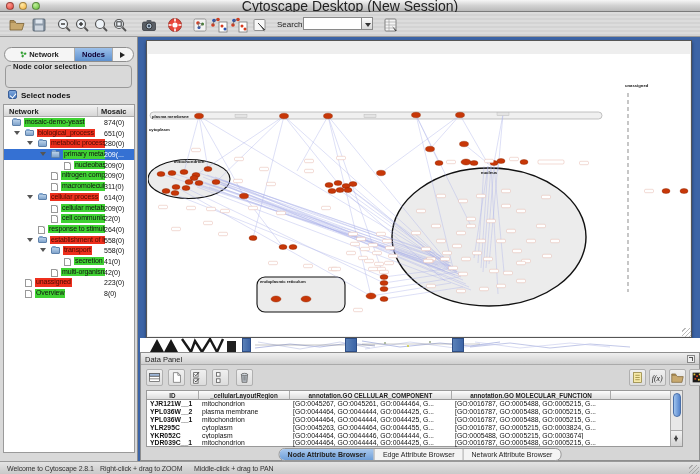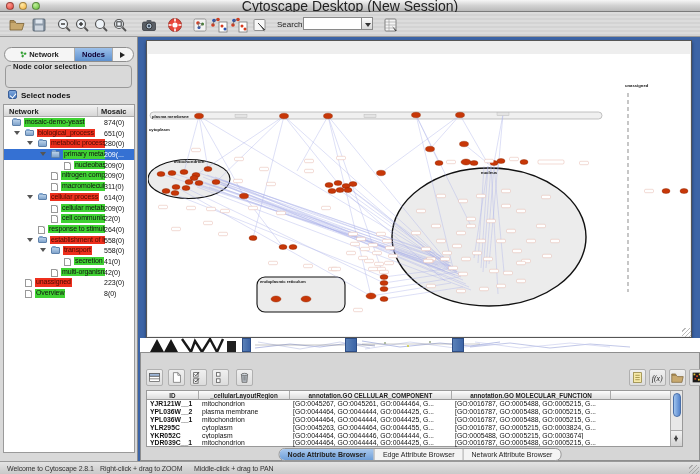--- a/index.html
+++ b/index.html
@@ -569,20 +569,24 @@
         <circle cx="290" cy="4" r="1" fill="#9a8"></circle>
       <polyline points="330,9 370,5 410,10 450,6 490,9" fill="none" stroke="#a8b0de" stroke-width="0.7"></polyline>
       <polyline points="335,4 380,10 430,5 470,9" fill="none" stroke="#c4c9ec" stroke-width="0.6"></polyline>
     </svg>
     <span class="thumb-bar" style="left:102px;width:9px"></span>
     <span class="thumb-bar" style="left:205px;width:12px"></span>
     <span class="thumb-bar" style="left:312px;width:12px"></span>
   </div>
 
   <div id="data-panel">
+    <div id="dp-header">
+      <span class="panel-title">Data Panel</span>
+      <span class="float-icon"></span>
+    </div>
     <span class="dpi" style="left:5px"><svg viewBox="0 0 17 17">
           <rect x="3" y="4" width="11" height="9" fill="#fff" stroke="#555" stroke-width="0.8"></rect>
           <path d="M3 7 h11 M3 10 h11" stroke="#555" stroke-width="0.8"></path>
           <rect x="3" y="4" width="11" height="3" fill="#9db6d8" stroke="#555" stroke-width="0.8"></rect>
         </svg></span>
     <span class="dpi" style="left:27px"><svg viewBox="0 0 17 17">
           <path d="M5 3 h5 l3 3 v8 H5 Z" fill="#fff" stroke="#666" stroke-width="0.8"></path>
           <path d="M10 3 v3 h3" fill="none" stroke="#666" stroke-width="0.8"></path>
         </svg></span>
     <span class="dpi" style="left:49px"><svg viewBox="0 0 17 17">

